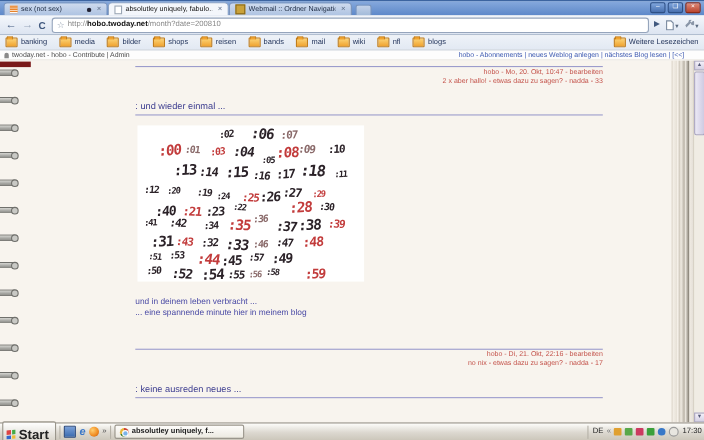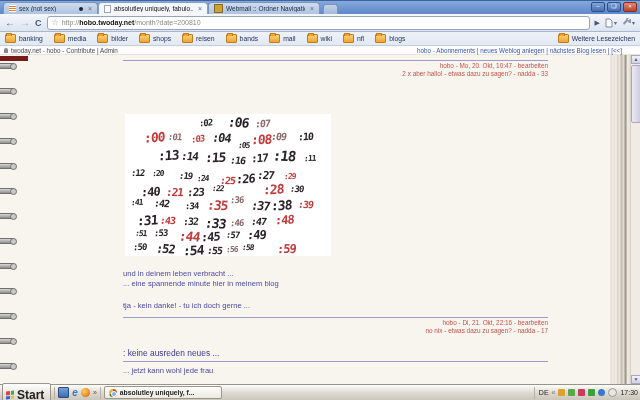--- a/index.html
+++ b/index.html
@@ -227,20 +227,21 @@
       <div class="ring" data-interactable="false" style="top: 283px;"></div>
       <div class="ring" data-interactable="false" style="top: 308px;"></div>
     </div>
   <div id="paper-edge" data-interactable="false"></div>
 
   <div id="content" data-interactable="false">
     <div class="byline" style="top:5px" data-interactable="true">
       <div>hobo - Mo, 20. Okt, 10:47 - bearbeiten</div>
       <div>2 x aber hallo! - etwas dazu zu sagen? - nadda - 33</div>
     </div>
+    <div class="ptitle" style="top:36px" data-interactable="true">: und wieder einmal ...</div>
     <div id="clockimg" data-interactable="false">
         <span data-interactable="false" style="left: 36%; top: 3%; font-size: 9px; transform: rotate(-5deg) skewX(-6deg); color: rgb(43, 34, 40);">:02</span>
         <span data-interactable="false" style="left: 50%; top: 1%; font-size: 13px; transform: rotate(3deg) skewX(-6deg); color: rgb(43, 34, 40);">:06</span>
         <span data-interactable="false" style="left: 63%; top: 3%; font-size: 10px; transform: rotate(-3deg) skewX(-6deg); color: rgb(138, 106, 106);">:07</span>
         <span data-interactable="false" style="left: 9%; top: 11%; font-size: 13px; transform: rotate(-4deg) skewX(-6deg); color: rgb(194, 59, 59);">:00</span>
         <span data-interactable="false" style="left: 21%; top: 13%; font-size: 9px; transform: rotate(2deg) skewX(-6deg); color: rgb(138, 106, 106);">:01</span>
         <span data-interactable="false" style="left: 32%; top: 14%; font-size: 9px; transform: rotate(-6deg) skewX(-6deg); color: rgb(194, 59, 59);">:03</span>
         <span data-interactable="false" style="left: 42%; top: 12%; font-size: 12px; transform: rotate(3deg) skewX(-6deg); color: rgb(43, 34, 40);">:04</span>
         <span data-interactable="false" style="left: 55%; top: 19%; font-size: 8px; transform: rotate(0deg) skewX(-6deg); color: rgb(43, 34, 40);">:05</span>
         <span data-interactable="false" style="left: 61%; top: 13%; font-size: 13px; transform: rotate(-2deg) skewX(-6deg); color: rgb(194, 59, 59);">:08</span>
@@ -293,28 +294,26 @@
         <span data-interactable="false" style="left: 28%; top: 91%; font-size: 13px; transform: rotate(-3deg) skewX(-6deg); color: rgb(43, 34, 40);">:54</span>
         <span data-interactable="false" style="left: 40%; top: 92%; font-size: 10px; transform: rotate(2deg) skewX(-6deg); color: rgb(43, 34, 40);">:55</span>
         <span data-interactable="false" style="left: 49%; top: 92%; font-size: 8px; transform: rotate(-2deg) skewX(-6deg); color: rgb(138, 106, 106);">:56</span>
         <span data-interactable="false" style="left: 57%; top: 91%; font-size: 8px; transform: rotate(3deg) skewX(-6deg); color: rgb(43, 34, 40);">:58</span>
         <span data-interactable="false" style="left: 74%; top: 90%; font-size: 12px; transform: rotate(-2deg) skewX(-6deg); color: rgb(194, 59, 59);">:59</span>
       </div>
     <div class="para" style="top:214px" data-interactable="false">
       <div>und in deinem leben verbracht ...</div>
       <div>... eine spannende minute hier in meinem blog</div>
     </div>
-    <div class="para" style="top:246px" data-interactable="false">tja - kein danke! - tu ich doch gerne ...</div>
     <div class="byline" style="top:262px" data-interactable="true">
       <div>hobo - Di, 21. Okt, 22:16 - bearbeiten</div>
       <div>no nix - etwas dazu zu sagen? - nadda - 17</div>
     </div>
     <div class="ptitle" style="top:293px" data-interactable="true">: keine ausreden neues ...</div>
     <div class="para" style="top:311px" data-interactable="false">
-      <div>... jetzt kann wohl jede frau</div>
     </div>
   </div>
 
   <div id="vscroll" data-interactable="true">
     <div class="sbtn" style="top:0" data-interactable="true">▲</div>
     <div id="sthumb" data-interactable="true"></div>
     <div class="sbtn" style="bottom:0" data-interactable="true">▼</div>
   </div>
 </div>
 

